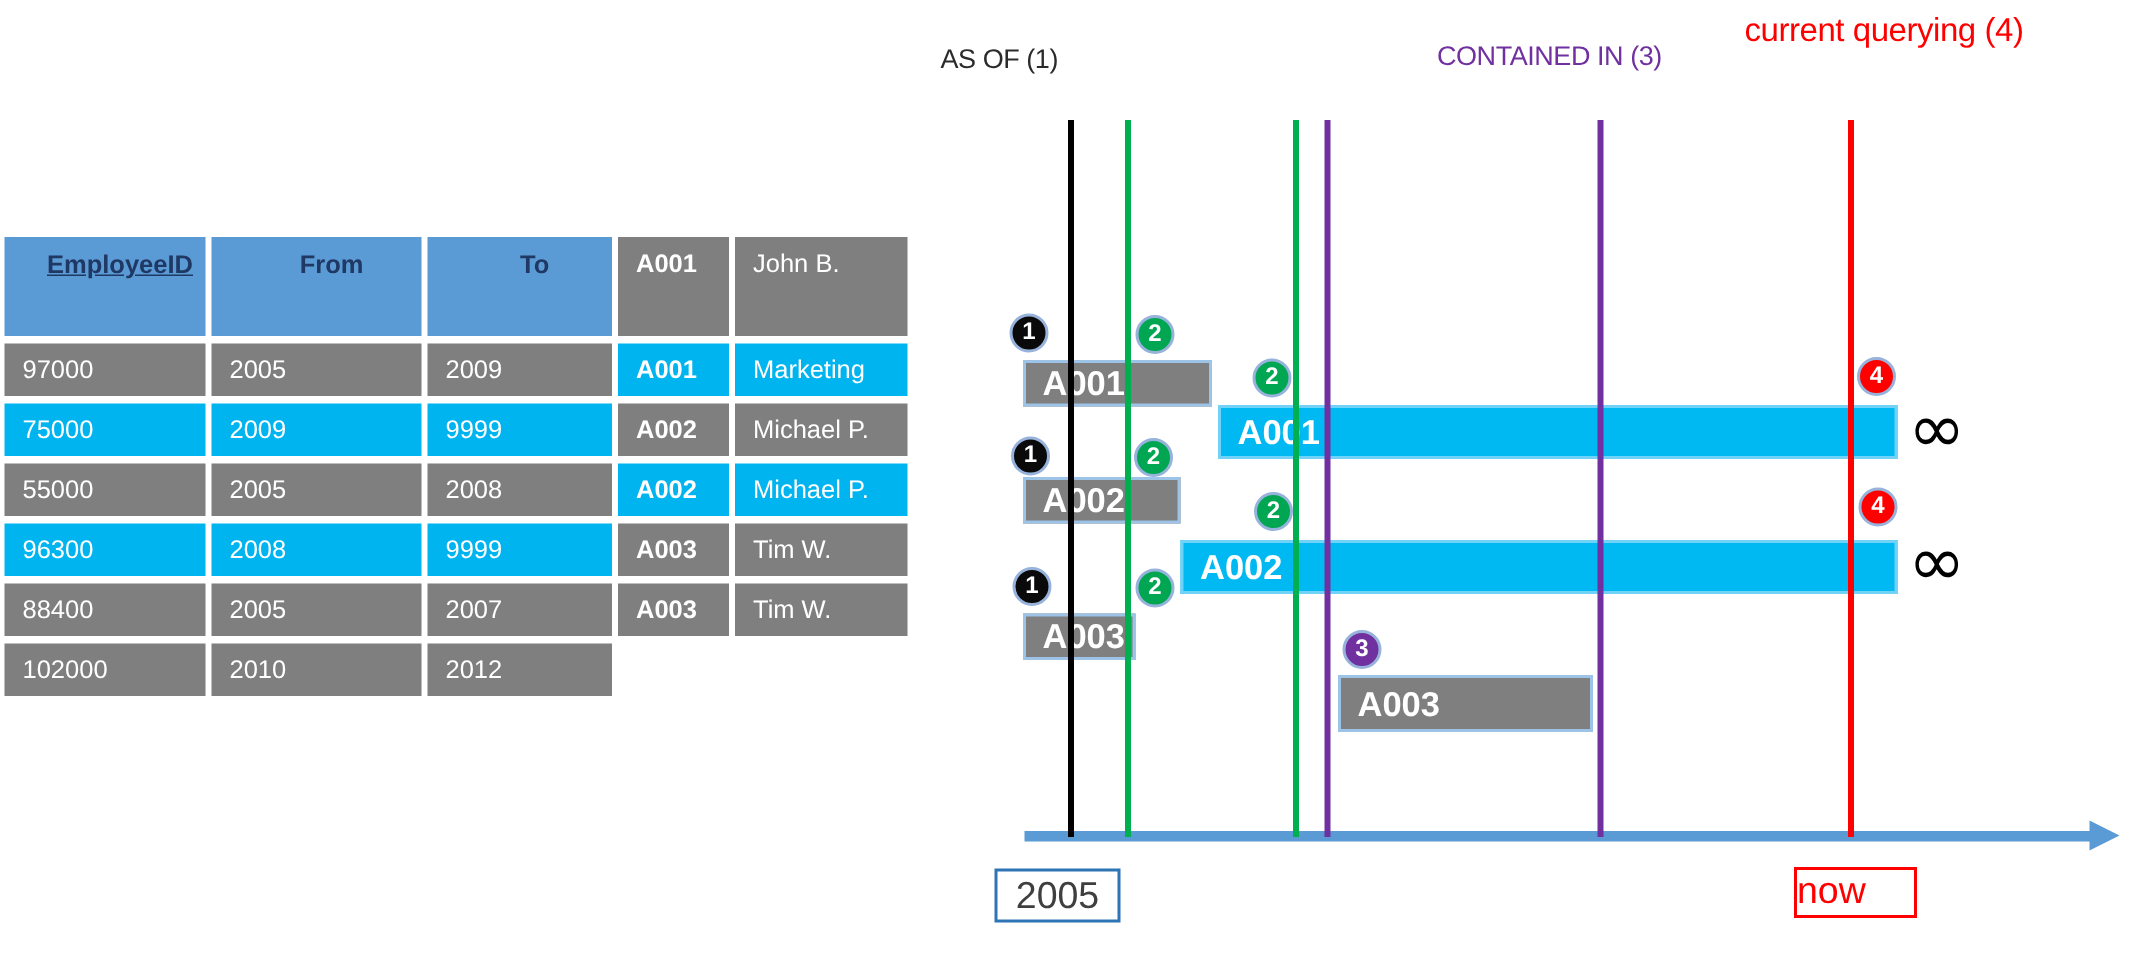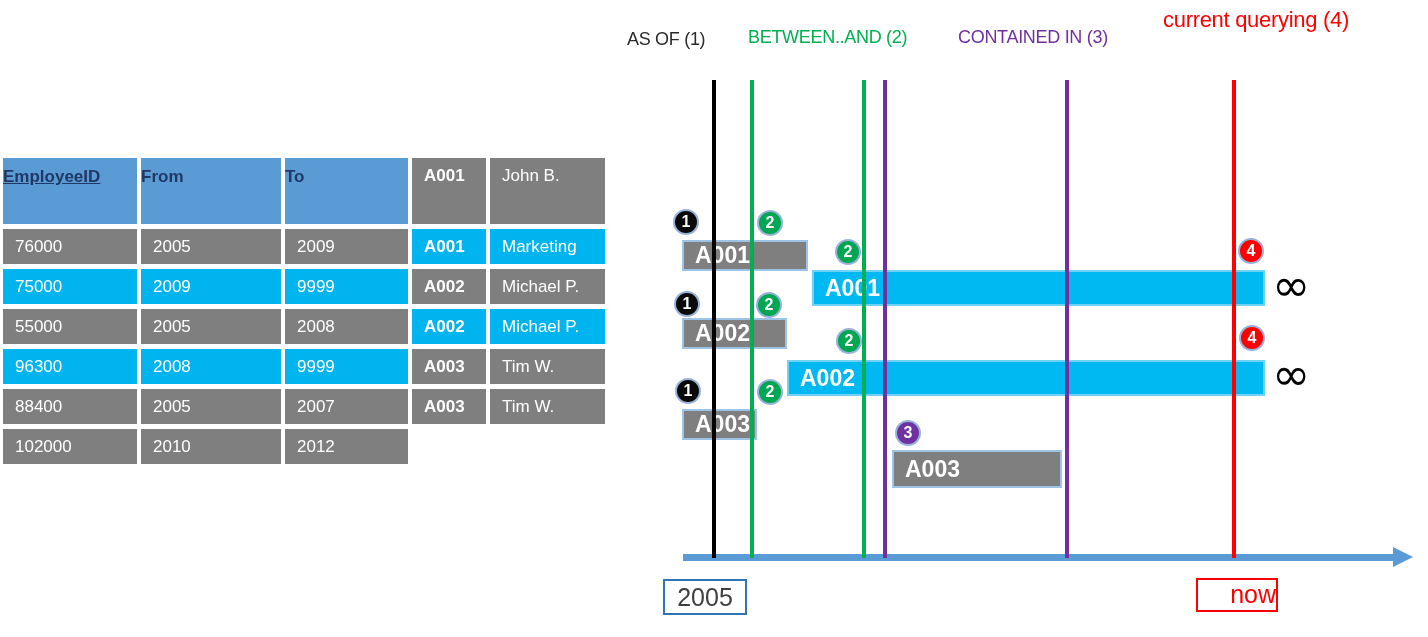--- a/index.html
+++ b/index.html
@@ -10,21 +10,21 @@
   
   .emp-table{
     position:absolute;left:3px;top:158px;width:606px;
     display:grid;
     grid-template-columns:134px 140px 123px 74px 115px;
     grid-template-rows:66px repeat(6,35px);
     gap:5px 4px;
   }
   .hcell{
     background:#5B9BD5;color:#1F3864;font-weight:700;font-size:17px;
-    padding:9px 0 0 0;box-sizing:border-box;
+    padding:9px 0 0 20px;box-sizing:border-box;text-align:center;
   }
   .hcell.underline span{text-decoration:underline;}
   .cell{
     color:#ffffff;font-size:17px;line-height:35px;padding-left:12px;
     box-sizing:border-box;white-space:nowrap;overflow:hidden;
   }
   .cell.first{font-weight:700;}
   .row-history .cell{background:#7F7F7F;}
   .row-current .cell{background:#00B4F0;}
   
@@ -79,37 +79,37 @@
   .axis-arrow{position:absolute;left:1393px;top:547px;width:0;height:0;z-index:4;
     border-left:20px solid #5B9BD5;border-top:10px solid transparent;border-bottom:10px solid transparent;}
   
   .lbl-2005{
     position:absolute;left:663px;top:579px;width:84px;height:36px;box-sizing:border-box;
     border:2px solid #2E75B6;color:#3f3f3f;font-size:25px;text-align:center;line-height:33px;
   }
   .lbl-period{position:absolute;left:835px;top:581px;font-size:33px;color:#0d0d0d;white-space:nowrap;}
   .lbl-now{
     position:absolute;left:1196px;top:578px;width:82px;height:34px;box-sizing:border-box;
-    border:2px solid #FF0000;color:#FF0000;font-size:25px;text-align:right;line-height:29px;
+    border:2px solid #FF0000;color:#FF0000;font-size:25px;text-align:left;line-height:29px;
   }
 </style>
 </head>
 <body>
 
 <div id="canvas">
 
   <div class="emp-table">
     <div class="hcell underline"><span>EmployeeID</span></div>
     <div class="hcell"><span>From</span></div>
     <div class="hcell"><span>To</span></div>
 
     <div style="display:contents" class="row-history">
       <div class="cell first">A001</div>
       <div class="cell">John B.</div>
-      <div class="cell">76000</div>
+      <div class="cell">97000</div>
       <div class="cell">2005</div>
       <div class="cell">2009</div>
     </div>
     <div style="display:contents" class="row-current">
       <div class="cell first">A001</div>
       <div class="cell">Marketing</div>
       <div class="cell">75000</div>
       <div class="cell">2009</div>
       <div class="cell">9999</div>
     </div>
@@ -137,21 +137,20 @@
     <div style="display:contents" class="row-history">
       <div class="cell first">A003</div>
       <div class="cell">Tim W.</div>
       <div class="cell">102000</div>
       <div class="cell">2010</div>
       <div class="cell">2012</div>
     </div>
   </div>
 
   <div class="legend-item lg-asof">AS OF (1)</div>
-  <div class="legend-item lg-between">BETWEEN..AND (2)</div>
   <div class="legend-item lg-contained">CONTAINED IN (3)</div>
   <div class="legend-item lg-current">
     <div>current querying (4)</div>
   </div>
 
   <div class="vline vl-black"></div>
   <div class="vline vl-green1"></div>
   <div class="vline vl-green2"></div>
   <div class="vline vl-purple1"></div>
   <div class="vline vl-purple2"></div>

